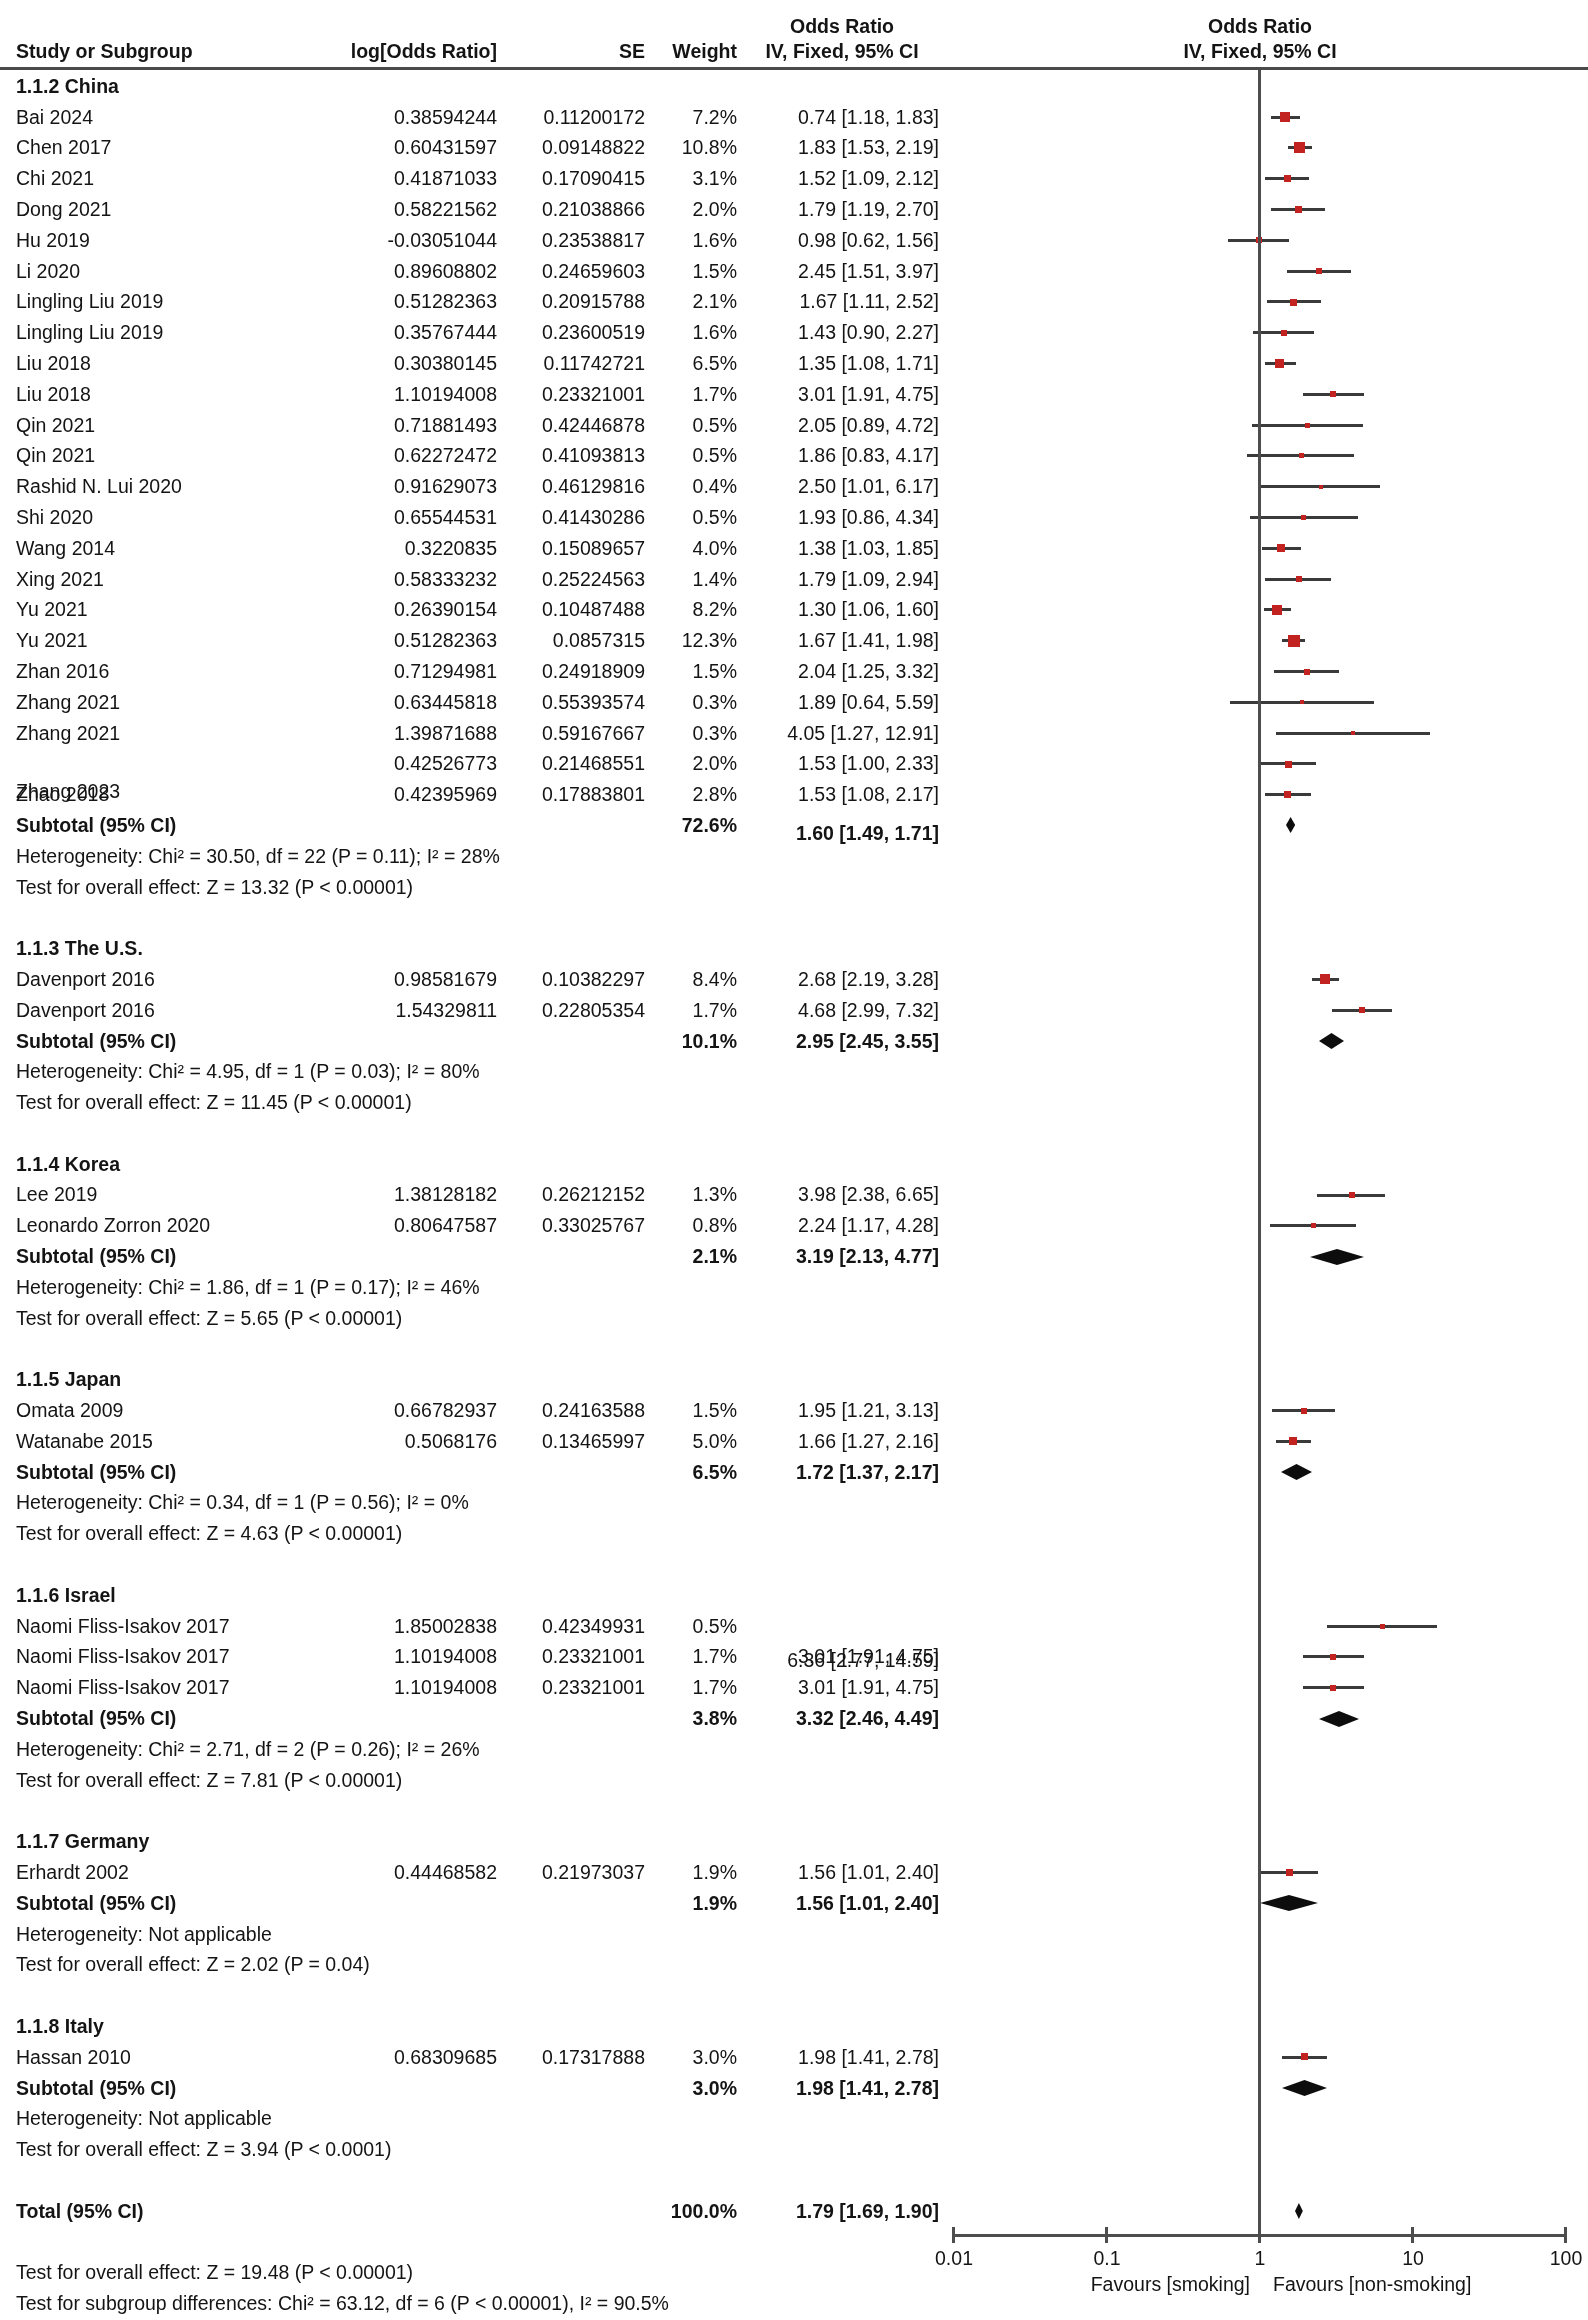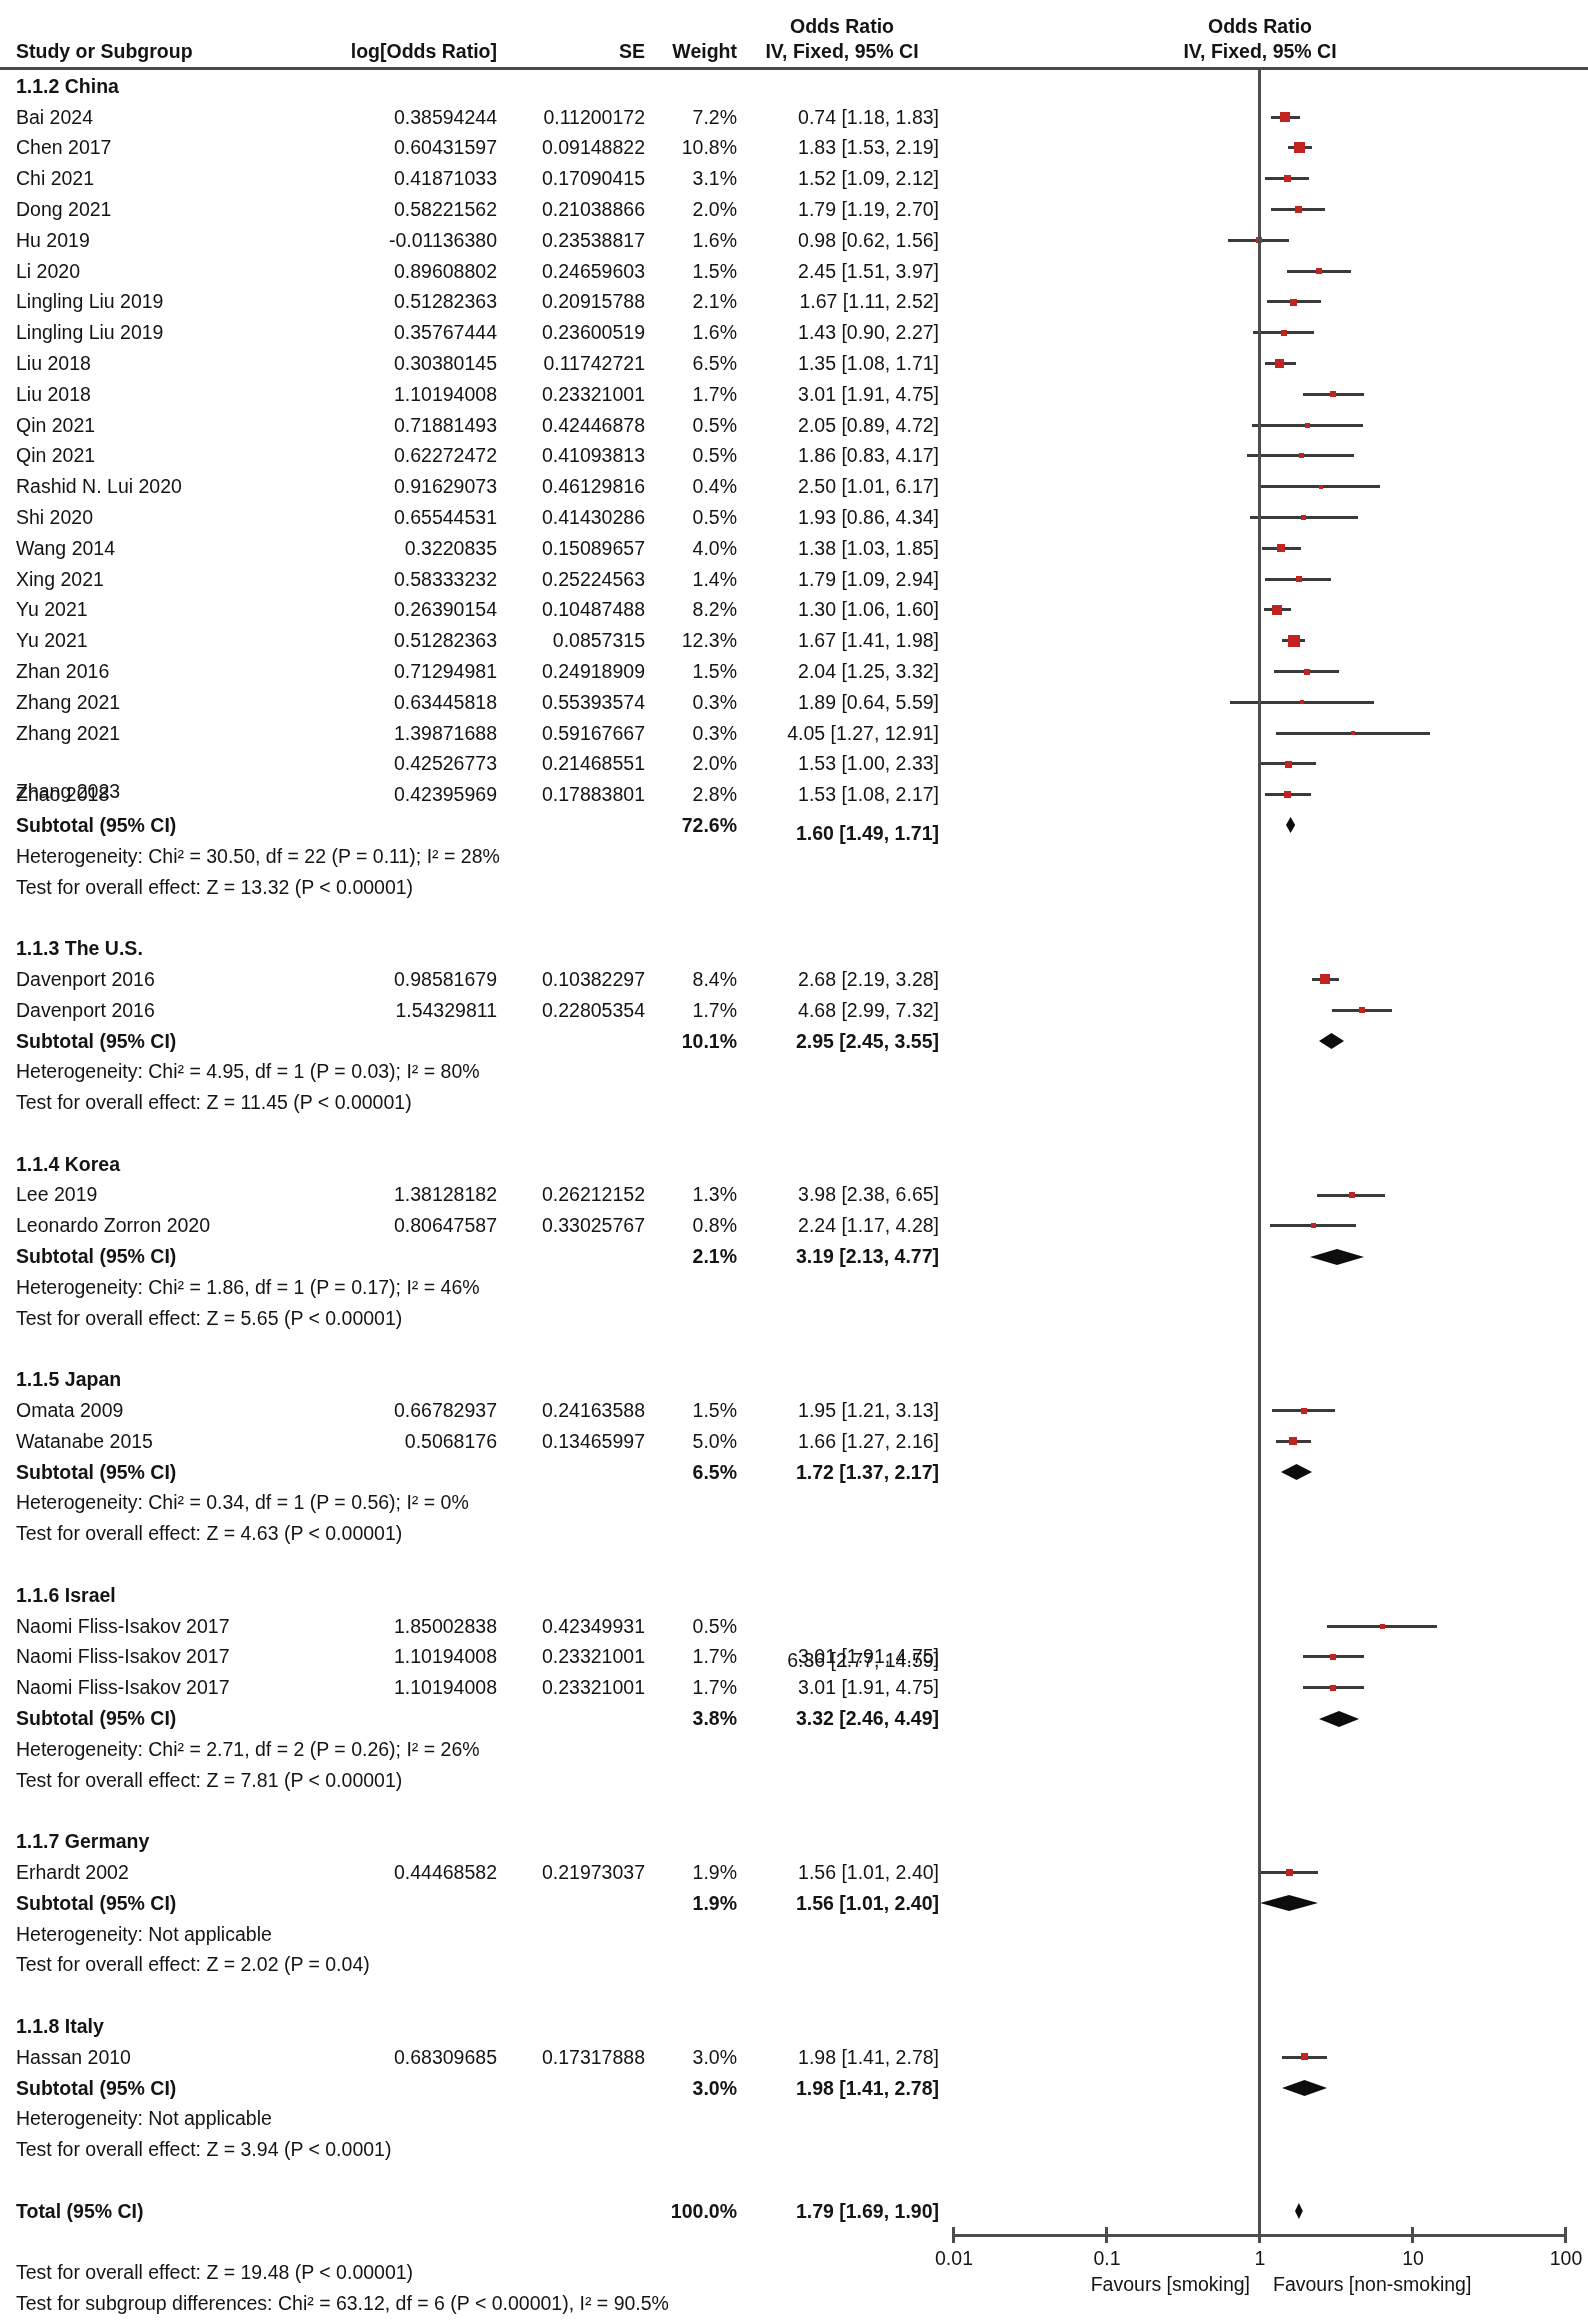--- a/index.html
+++ b/index.html
@@ -151,21 +151,21 @@
       <div class="row-cell right" style="top: 163px; line-height: 31px; right: 1092px;">0.41871033</div>
       <div class="row-cell right" style="top: 163px; line-height: 31px; right: 944px;">0.17090415</div>
       <div class="row-cell right" style="top: 163px; line-height: 31px; right: 852px;">3.1%</div>
       <div class="row-cell right" style="top: 163px; line-height: 31px; right: 650px;">1.52 [1.09, 2.12]</div>
       <div class="row-cell" style="top: 194px; line-height: 31px; left: 16px;">Dong 2021</div>
       <div class="row-cell right" style="top: 194px; line-height: 31px; right: 1092px;">0.58221562</div>
       <div class="row-cell right" style="top: 194px; line-height: 31px; right: 944px;">0.21038866</div>
       <div class="row-cell right" style="top: 194px; line-height: 31px; right: 852px;">2.0%</div>
       <div class="row-cell right" style="top: 194px; line-height: 31px; right: 650px;">1.79 [1.19, 2.70]</div>
       <div class="row-cell" style="top: 225px; line-height: 31px; left: 16px;">Hu 2019</div>
-      <div class="row-cell right" style="top: 225px; line-height: 31px; right: 1092px;">-0.01136380</div>
+      <div class="row-cell right" style="top: 225px; line-height: 31px; right: 1092px;">-0.03051044</div>
       <div class="row-cell right" style="top: 225px; line-height: 31px; right: 944px;">0.23538817</div>
       <div class="row-cell right" style="top: 225px; line-height: 31px; right: 852px;">1.6%</div>
       <div class="row-cell right" style="top: 225px; line-height: 31px; right: 650px;">0.98 [0.62, 1.56]</div>
       <div class="row-cell" style="top: 256px; line-height: 31px; left: 16px;">Li 2020</div>
       <div class="row-cell right" style="top: 256px; line-height: 31px; right: 1092px;">0.89608802</div>
       <div class="row-cell right" style="top: 256px; line-height: 31px; right: 944px;">0.24659603</div>
       <div class="row-cell right" style="top: 256px; line-height: 31px; right: 852px;">1.5%</div>
       <div class="row-cell right" style="top: 256px; line-height: 31px; right: 650px;">2.45 [1.51, 3.97]</div>
       <div class="row-cell" style="top: 286px; line-height: 31px; left: 16px;">Lingling Liu 2019</div>
       <div class="row-cell right" style="top: 286px; line-height: 31px; right: 1092px;">0.51282363</div>

